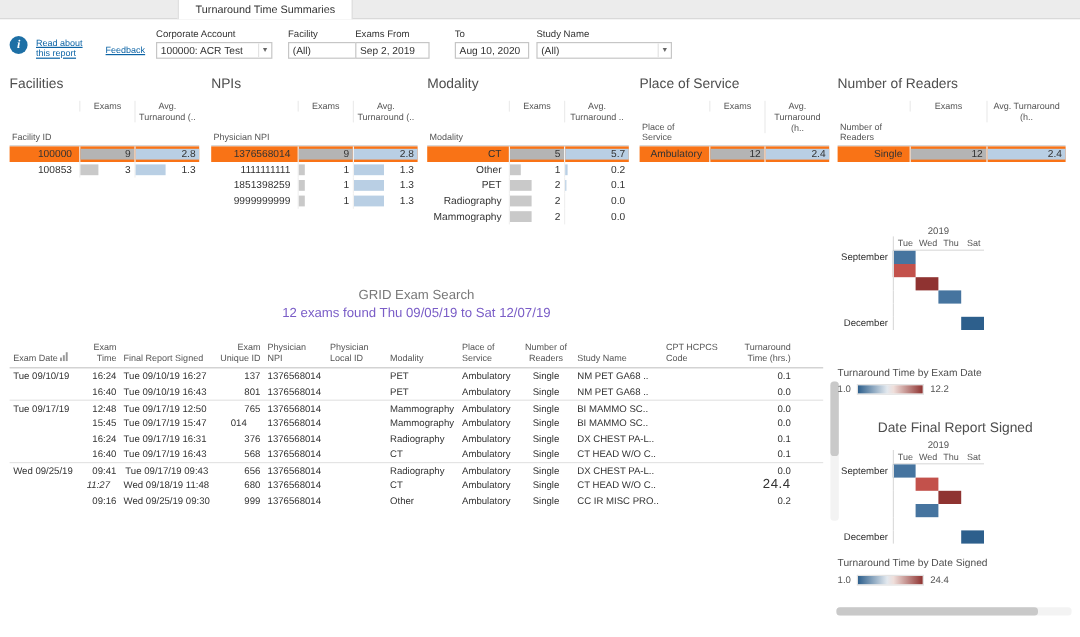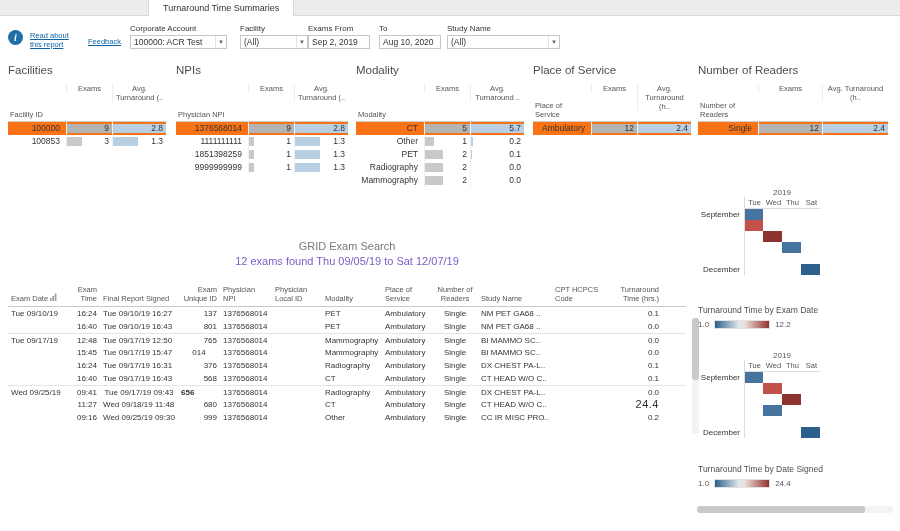--- a/index.html
+++ b/index.html
@@ -99,21 +99,21 @@
     <span class="fcaret">▼</span>
   </div>
 </div>
 <div class="filter" style="left:240px;">
   <div class="flabel">Facility</div>
   <div class="fcontrol" style="width:68px;">
     <span>(All)</span>
     <span class="fcaret">▼</span>
   </div>
 </div>
-<div class="filter" style="left:308px;">
+<div class="filter" style="left:296px;">
   <div class="flabel">Exams From</div>
   <div class="fcontrol" style="width:62px;">
     <span>Sep 2, 2019</span>
   </div>
 </div>
 <div class="filter" style="left:379px;">
   <div class="flabel">To</div>
   <div class="fcontrol" style="width:62px;">
     <span>Aug 10, 2020</span>
   </div>
@@ -427,33 +427,33 @@
         <div class="gcell" style="text-align: left;">Ambulatory</div>
         <div class="gcell" style="text-align: center;">Single</div>
         <div class="gcell" style="text-align: left;">CT HEAD W/O C..</div>
         <div class="gcell" style="text-align: left;"></div>
         <div class="gcell" style="text-align: right;">0.1</div>
       </div>
       <div class="trow gsep">
         <div class="gcell" style="text-align: left;">Wed 09/25/19</div>
         <div class="gcell" style="text-align: right;">09:41</div>
         <div class="gcell" style="text-align: center;">Tue 09/17/19 09:43</div>
-        <div class="gcell" style="text-align: left; font-weight: bold;">656</div>
+        <div class="gcell" style="text-align: right;">656</div>
         <div class="gcell" style="text-align: left;">1376568014</div>
         <div class="gcell" style="text-align: left;"></div>
         <div class="gcell" style="text-align: left;">Radiography</div>
         <div class="gcell" style="text-align: left;">Ambulatory</div>
         <div class="gcell" style="text-align: center;">Single</div>
         <div class="gcell" style="text-align: left;">DX CHEST PA-L..</div>
         <div class="gcell" style="text-align: left;"></div>
         <div class="gcell" style="text-align: right;">0.0</div>
       </div>
       <div class="trow">
         <div class="gcell" style="text-align: left;"></div>
-        <div class="gcell" style="text-align: right;">11:27</div>
+        <div class="gcell" style="text-align: center; font-style: italic;">11:27</div>
         <div class="gcell" style="text-align: left;">Wed 09/18/19 11:48</div>
         <div class="gcell" style="text-align: right;">680</div>
         <div class="gcell" style="text-align: left;">1376568014</div>
         <div class="gcell" style="text-align: left;"></div>
         <div class="gcell" style="text-align: left;">CT</div>
         <div class="gcell" style="text-align: left;">Ambulatory</div>
         <div class="gcell" style="text-align: center;">Single</div>
         <div class="gcell" style="text-align: left;">CT HEAD W/O C..</div>
         <div class="gcell" style="text-align: left;"></div>
         <div class="gcell big" style="text-align: right;">24.4</div>
@@ -534,20 +534,21 @@
 <div class="legend" id="legend1">
   <div class="legend-title">Turnaround Time by Exam Date</div>
   <div class="legend-row">
     <span>1.0</span>
     <span class="gradbar"></span>
     <span>12.2</span>
   </div>
 </div>
 
 <div class="hm" id="hm2">
+  <div class="hm-title">Date Final Report Signed</div>
   <div class="hm-year">2019</div>
   <div class="hm-days">
       <div class="hm-day">Tue</div>
       <div class="hm-day">Wed</div>
       <div class="hm-day">Thu</div>
       <div class="hm-day">Sat</div>
     </div>
   <div class="hm-rows">
       <div class="hm-row">
         <div class="hm-mlabel">September</div>

